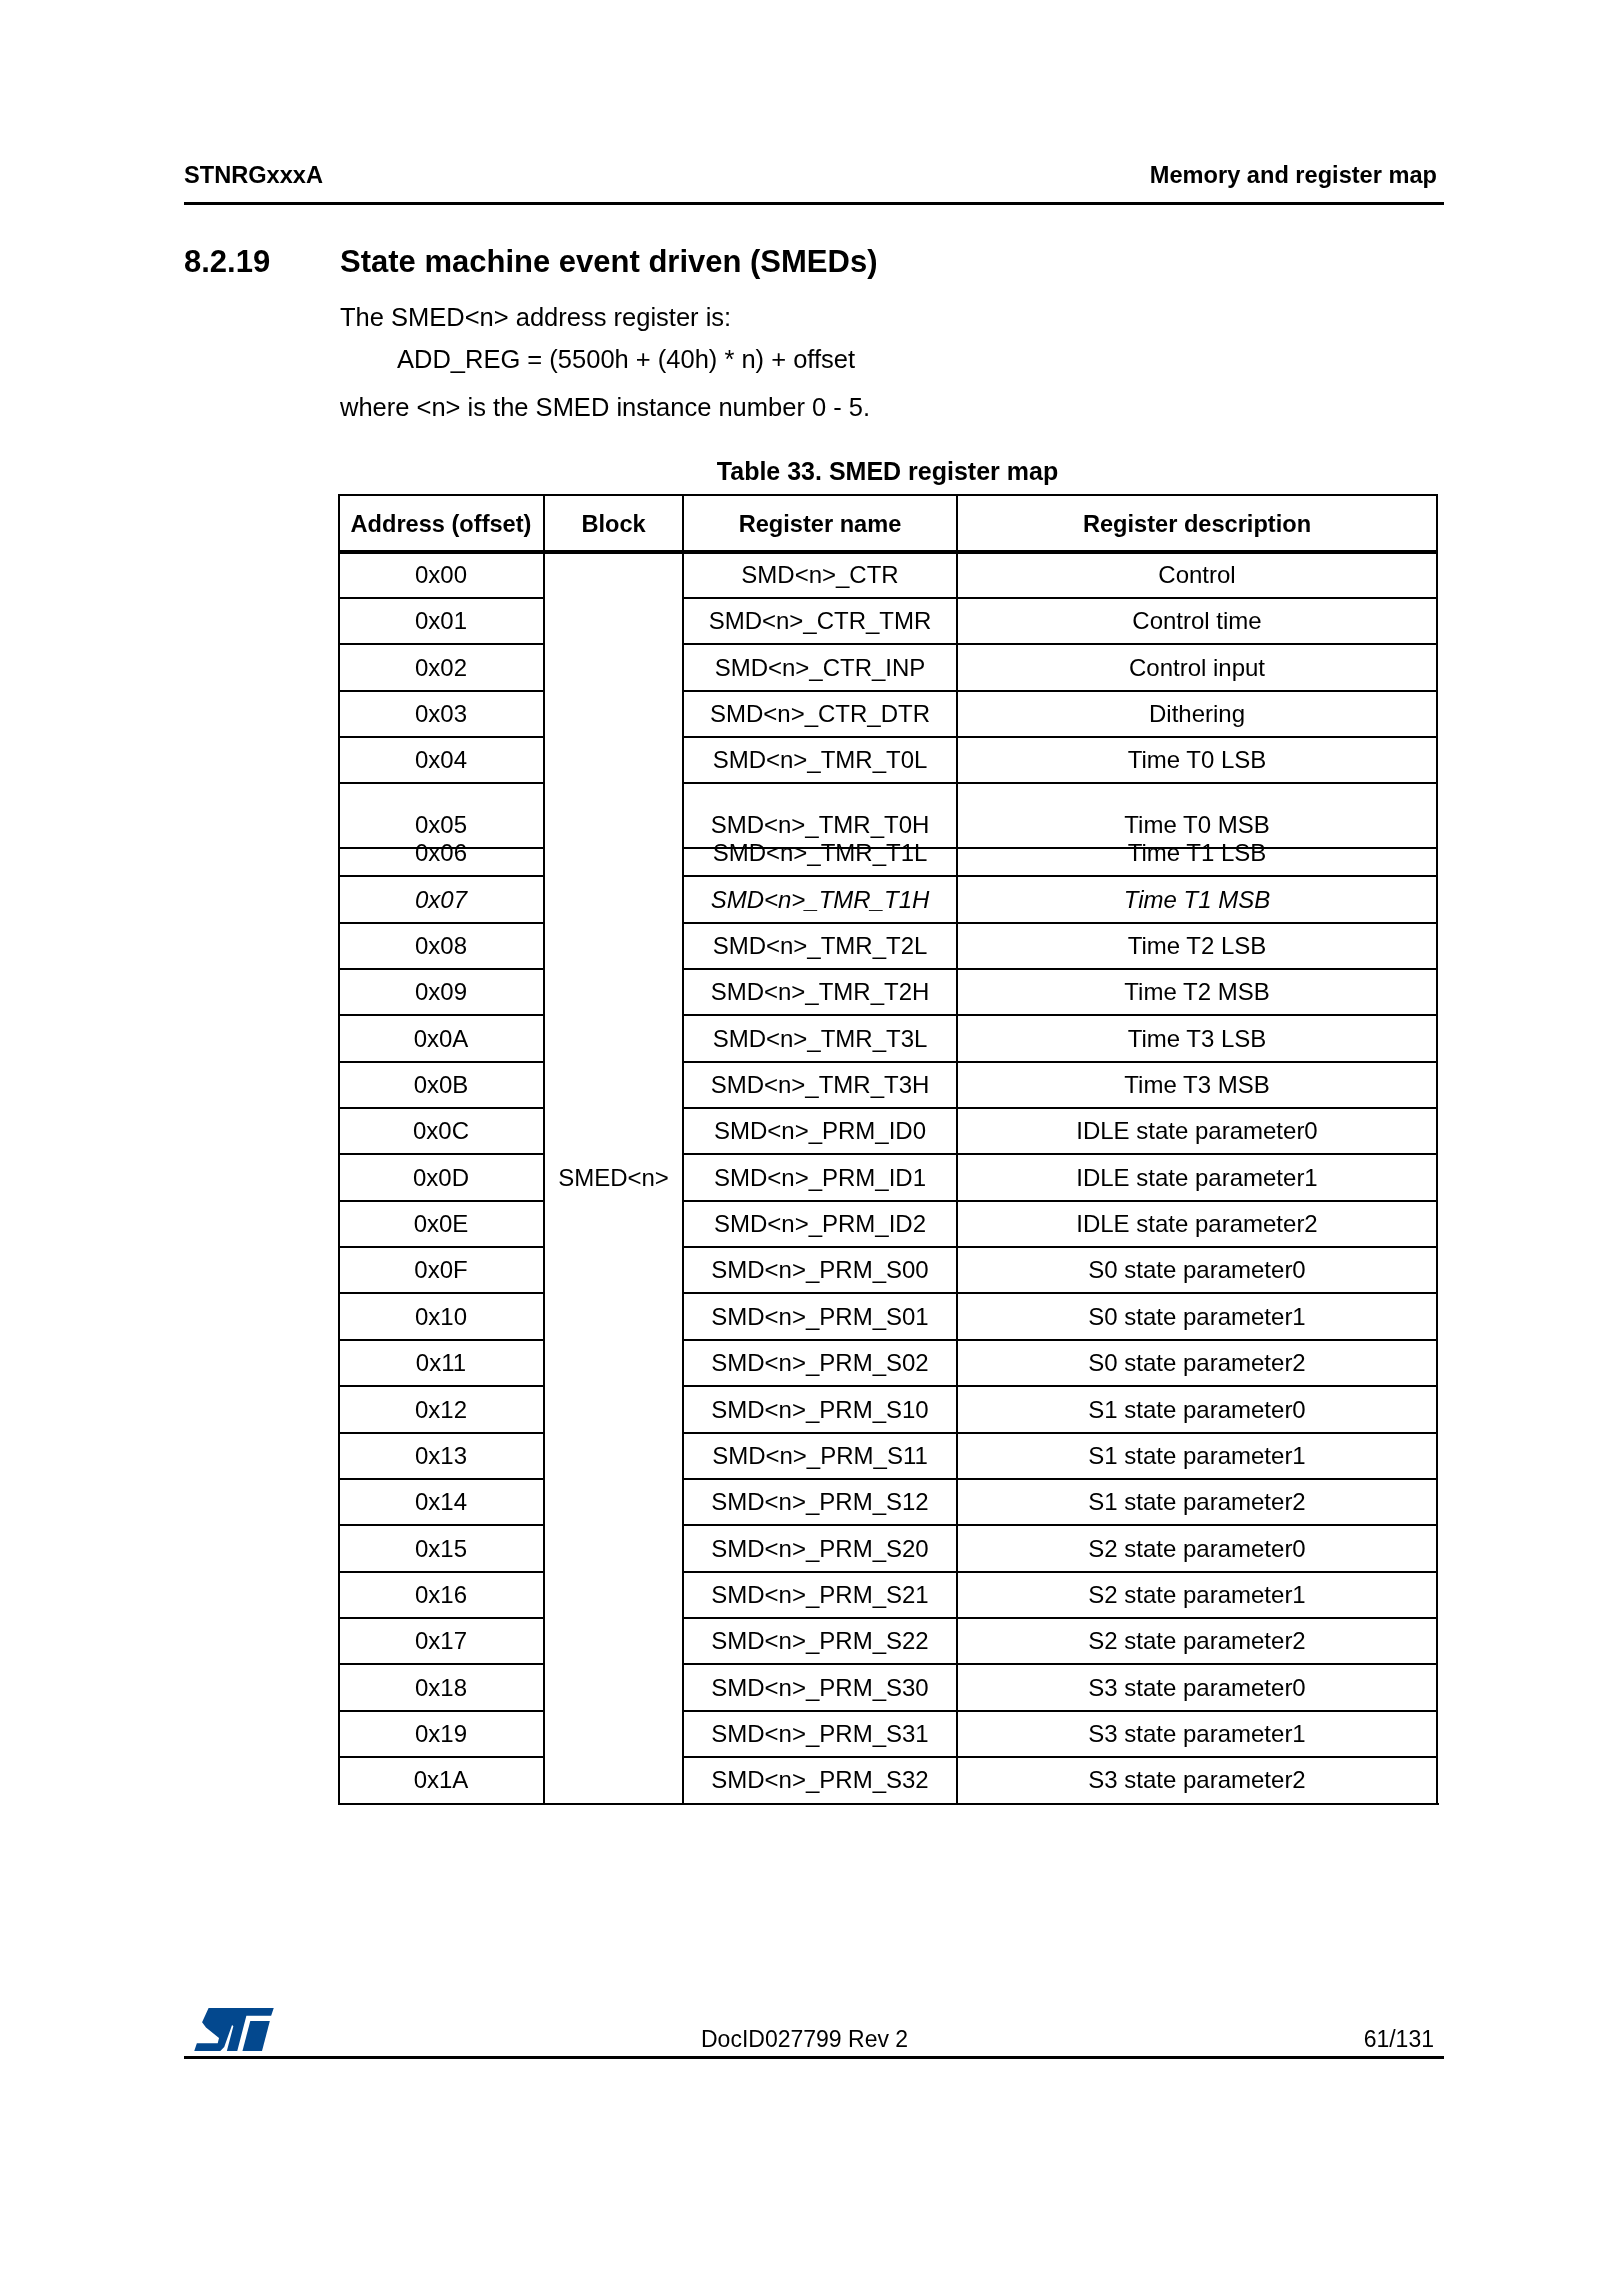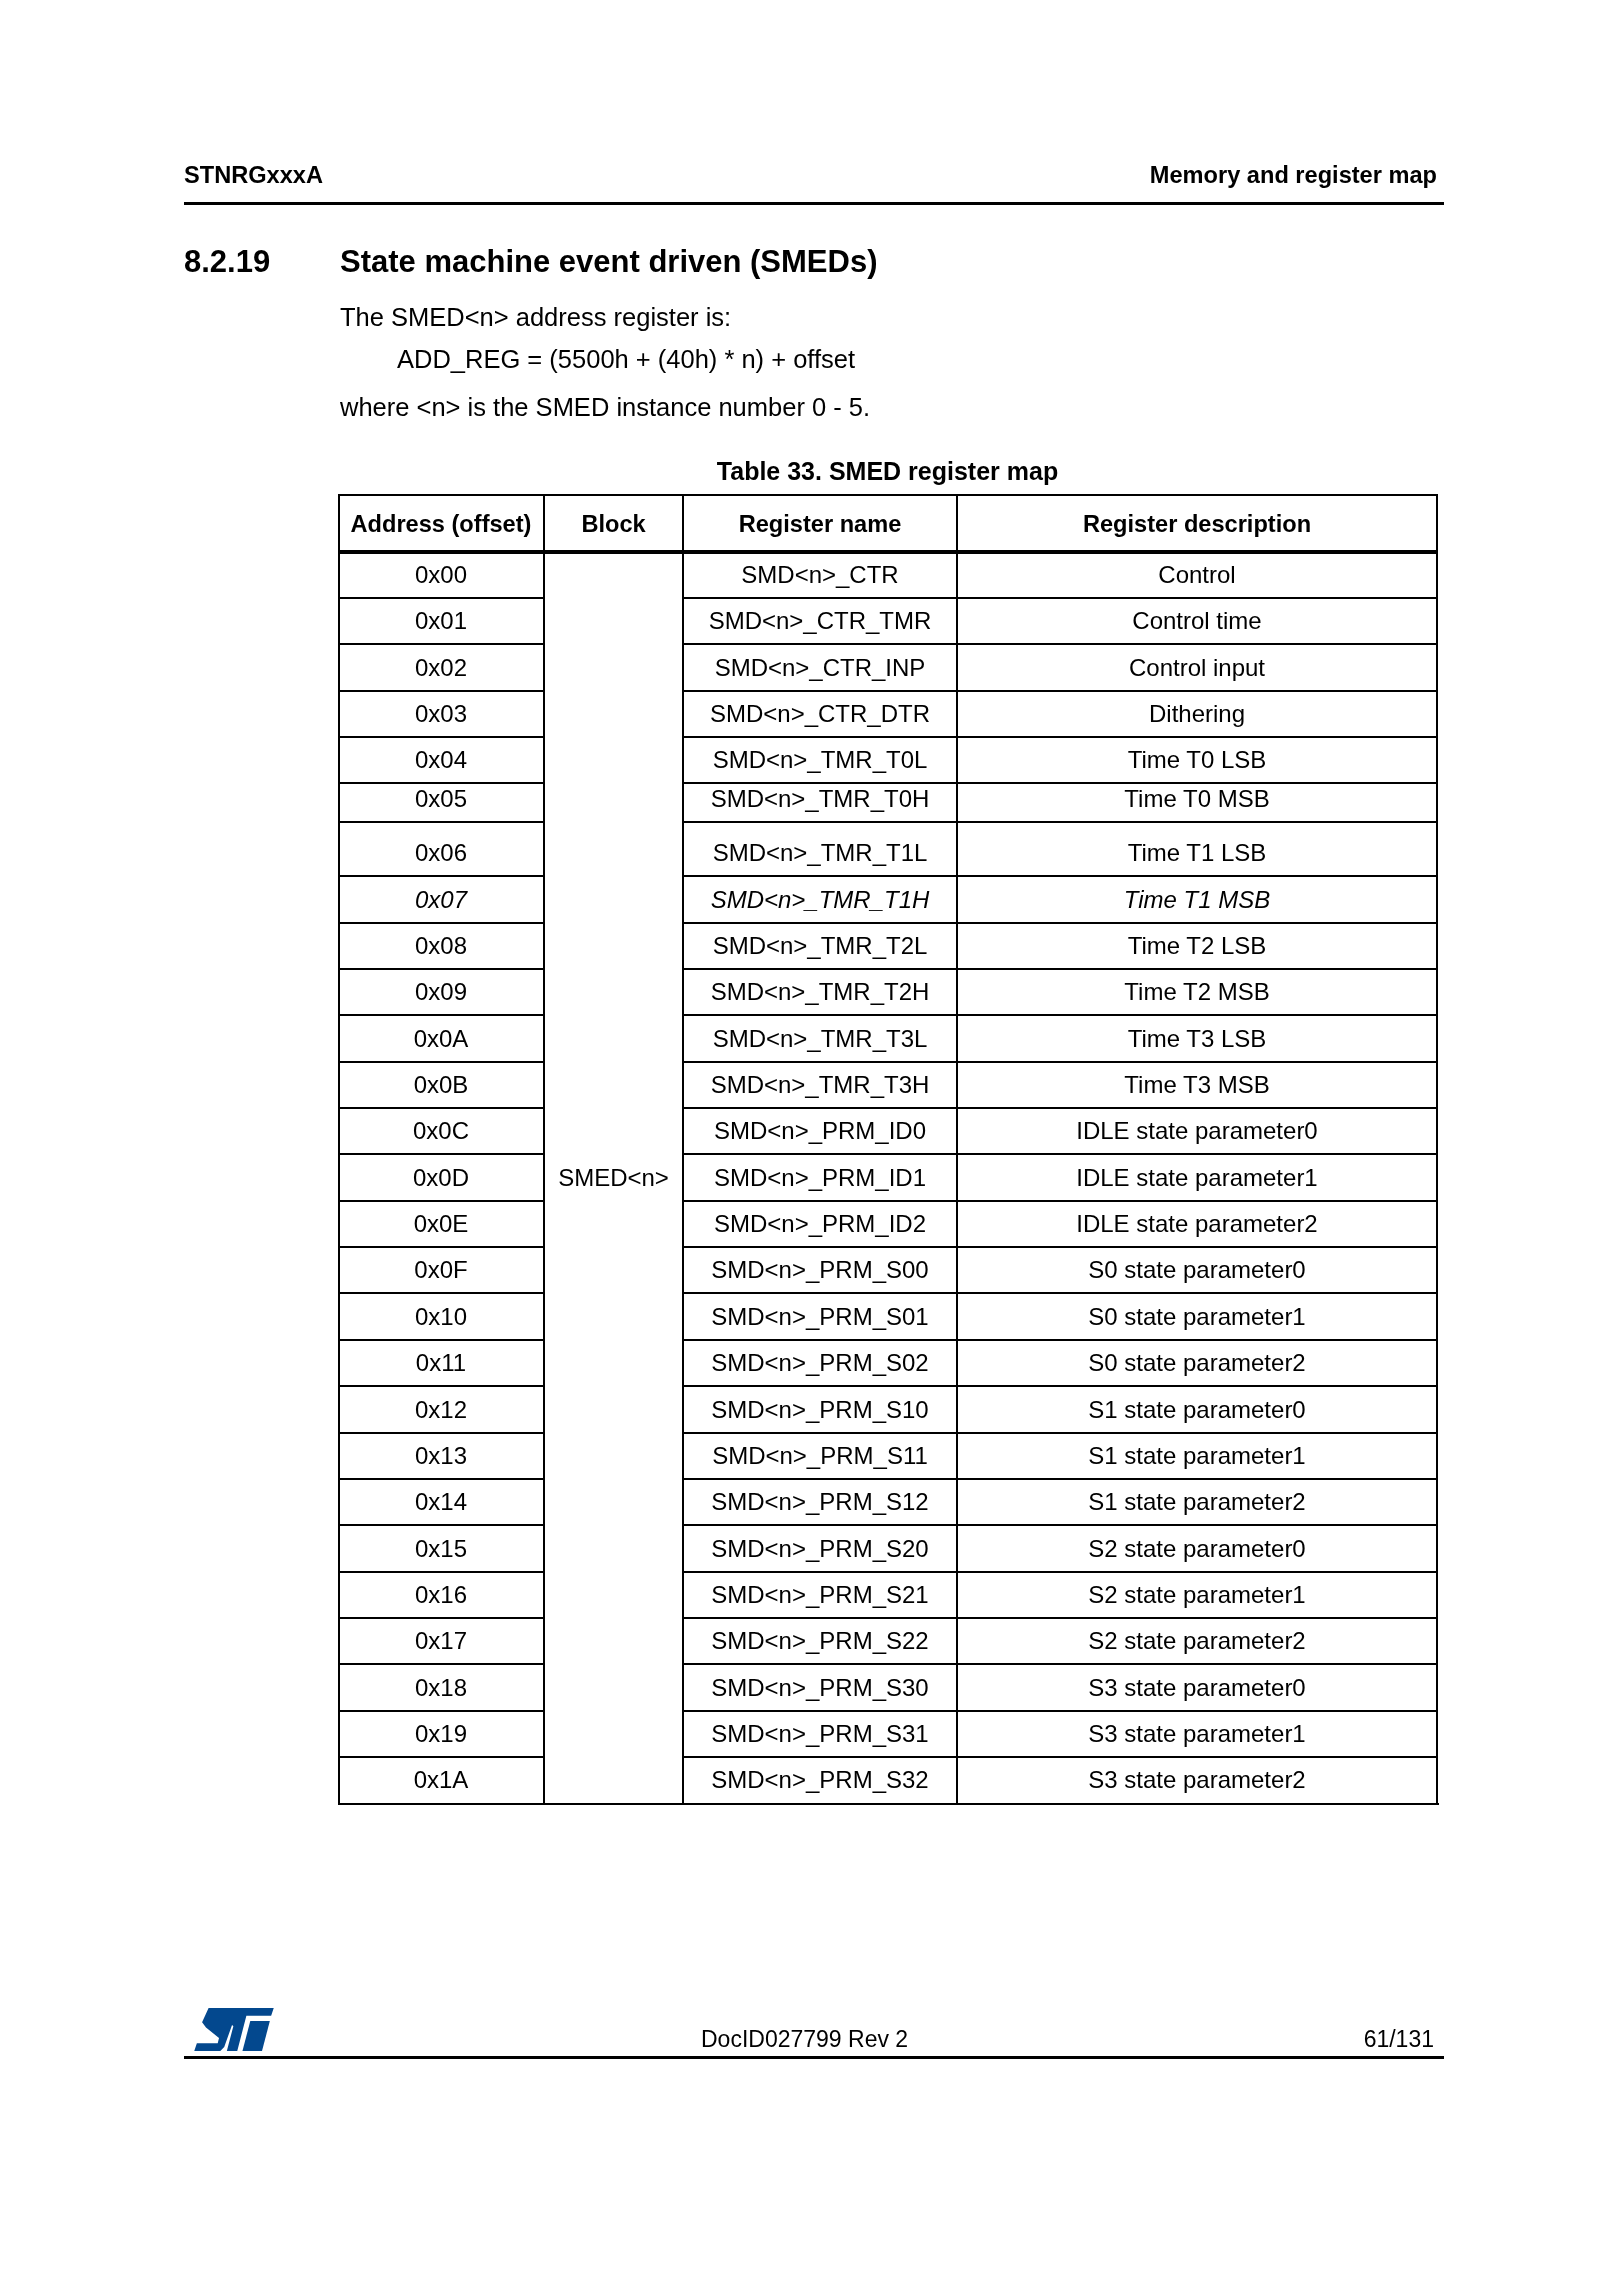--- a/index.html
+++ b/index.html
@@ -145,21 +145,21 @@
       </div>
       <div class="col td c2">
         <span>SMD&lt;n&gt;_TMR_T0L</span>
       </div>
       <div class="col td c3">
         <span>Time T0 LSB</span>
       </div>
       <div class="hline" style="left: 0px; width: 206px; top: 45px;"></div>
       <div class="hline" style="left: 345px; width: 754px; top: 45px;"></div>
     </div>
-    <div class="row" style="top: 224px;">
+    <div class="row" style="top: 250px;">
       <div class="col td c0">
         <span>0x05</span>
       </div>
       <div class="col td c2">
         <span>SMD&lt;n&gt;_TMR_T0H</span>
       </div>
       <div class="col td c3">
         <span>Time T0 MSB</span>
       </div>
       <div class="hline" style="left: 0px; width: 206px; top: 45px;"></div>

